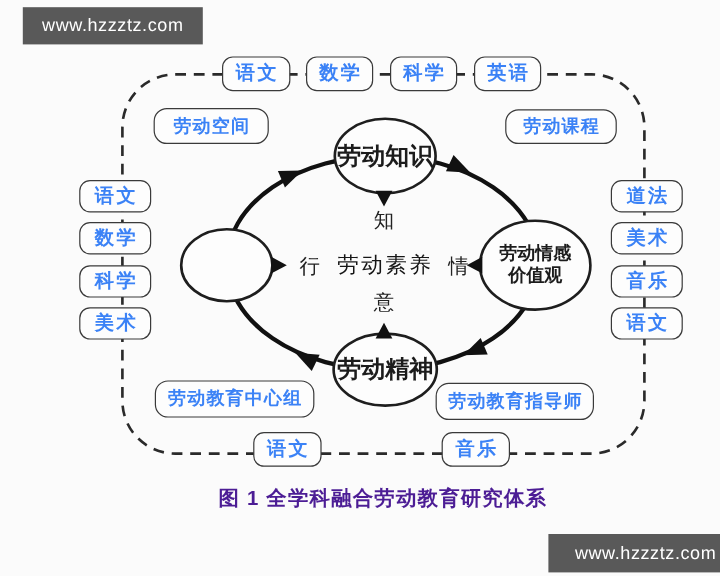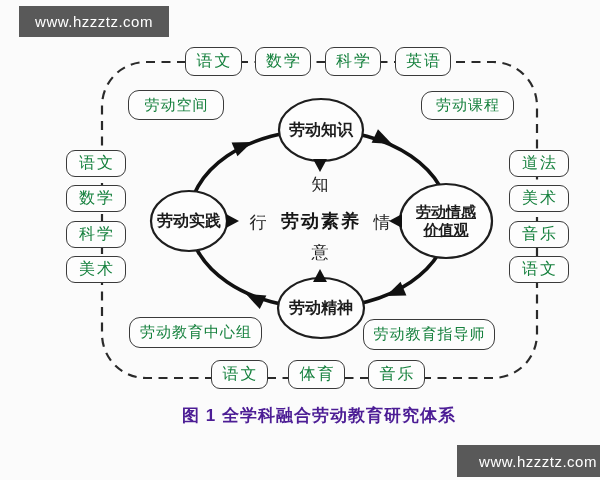--- a/index.html
+++ b/index.html
@@ -24,38 +24,39 @@
   .banner-bottom{left:438px;top:445px;width:162px;height:32px;}
 
   .sbox{
     position:absolute;
     box-sizing:border-box;
     border:1.6px solid #3a3a3a;
     border-radius:9px;
     background:#fdfdfd;
     display:flex;align-items:center;justify-content:center;
     font-family:"Liberation Serif","DejaVu Serif",serif;
-    font-size:16px;color:#15803d;
+    font-size:16px;color:#3b82f6;
     letter-spacing:2px;text-indent:2px;
     white-space:nowrap;
+    font-weight:bold;
   }
   .cornerbox{font-size:15px;letter-spacing:1px;text-indent:1px;border-radius:11px;}
 
   .node-label{
     position:absolute;transform:translate(-50%,-50%);
-    font-weight:bold;font-size:16px;color:#1c1c1c;
+    font-weight:bold;font-size:20px;color:#1c1c1c;
     white-space:nowrap;text-align:center;
     font-family:"Liberation Sans","DejaVu Sans",sans-serif;
   }
   .node-label.two-line{font-size:15px;line-height:1.2;}
-  .node-label.two-line span{display:block;text-decoration:underline;}
+  .node-label.two-line span{display:block;}
 
   .center-core{
     position:absolute;transform:translate(-50%,-50%);
-    font-weight:bold;font-size:18px;color:#161616;
+    font-weight:normal;font-size:18px;color:#161616;
     letter-spacing:2px;text-indent:2px;white-space:nowrap;
   }
   .kxy{
     position:absolute;transform:translate(-50%,-50%);
     font-family:"Liberation Serif","DejaVu Serif",serif;
     font-size:17px;color:#222;
   }
 
   .caption{
     position:absolute;left:0;top:404px;width:600px;
@@ -103,30 +104,28 @@
   <div class="sbox" style="left:47px;top:185px;width:60px;height:27px">数学</div>
   <div class="sbox" style="left:47px;top:221px;width:60px;height:27px">科学</div>
   <div class="sbox" style="left:47px;top:256px;width:60px;height:27px">美术</div>
 
   <div class="sbox" style="left:490px;top:150px;width:60px;height:27px">道法</div>
   <div class="sbox" style="left:490px;top:185px;width:60px;height:27px">美术</div>
   <div class="sbox" style="left:490px;top:221px;width:60px;height:27px">音乐</div>
   <div class="sbox" style="left:490px;top:256px;width:60px;height:27px">语文</div>
 
   <div class="sbox" style="left:192px;top:360px;width:57px;height:29px">语文</div>
-  <div class="sbox" style="left:269px;top:360px;width:57px;height:29px">体育</div>
   <div class="sbox" style="left:349px;top:360px;width:57px;height:29px">音乐</div>
 
   <div class="sbox cornerbox" style="left:109px;top:90px;width:96px;height:30px">劳动空间</div>
   <div class="sbox cornerbox" style="left:402px;top:91px;width:93px;height:29px">劳动课程</div>
   <div class="sbox cornerbox" style="left:110px;top:317px;width:133px;height:31px">劳动教育中心组</div>
   <div class="sbox cornerbox" style="left:344px;top:319px;width:132px;height:31px">劳动教育指导师</div>
 
   <div class="node-label" style="left:302px;top:130px">劳动知识</div>
-  <div class="node-label" style="left:170px;top:221px">劳动实践</div>
   <div class="node-label two-line" style="left:427px;top:221px">
     <span>劳动情感</span>
     <span>价值观</span>
   </div>
   <div class="node-label" style="left:302px;top:308px">劳动精神</div>
 
   <div class="center-core" style="left:301px;top:221px">劳动素养</div>
   <div class="kxy" style="left:301px;top:184px">知</div>
   <div class="kxy" style="left:363px;top:222px">情</div>
   <div class="kxy" style="left:301px;top:252px">意</div>

